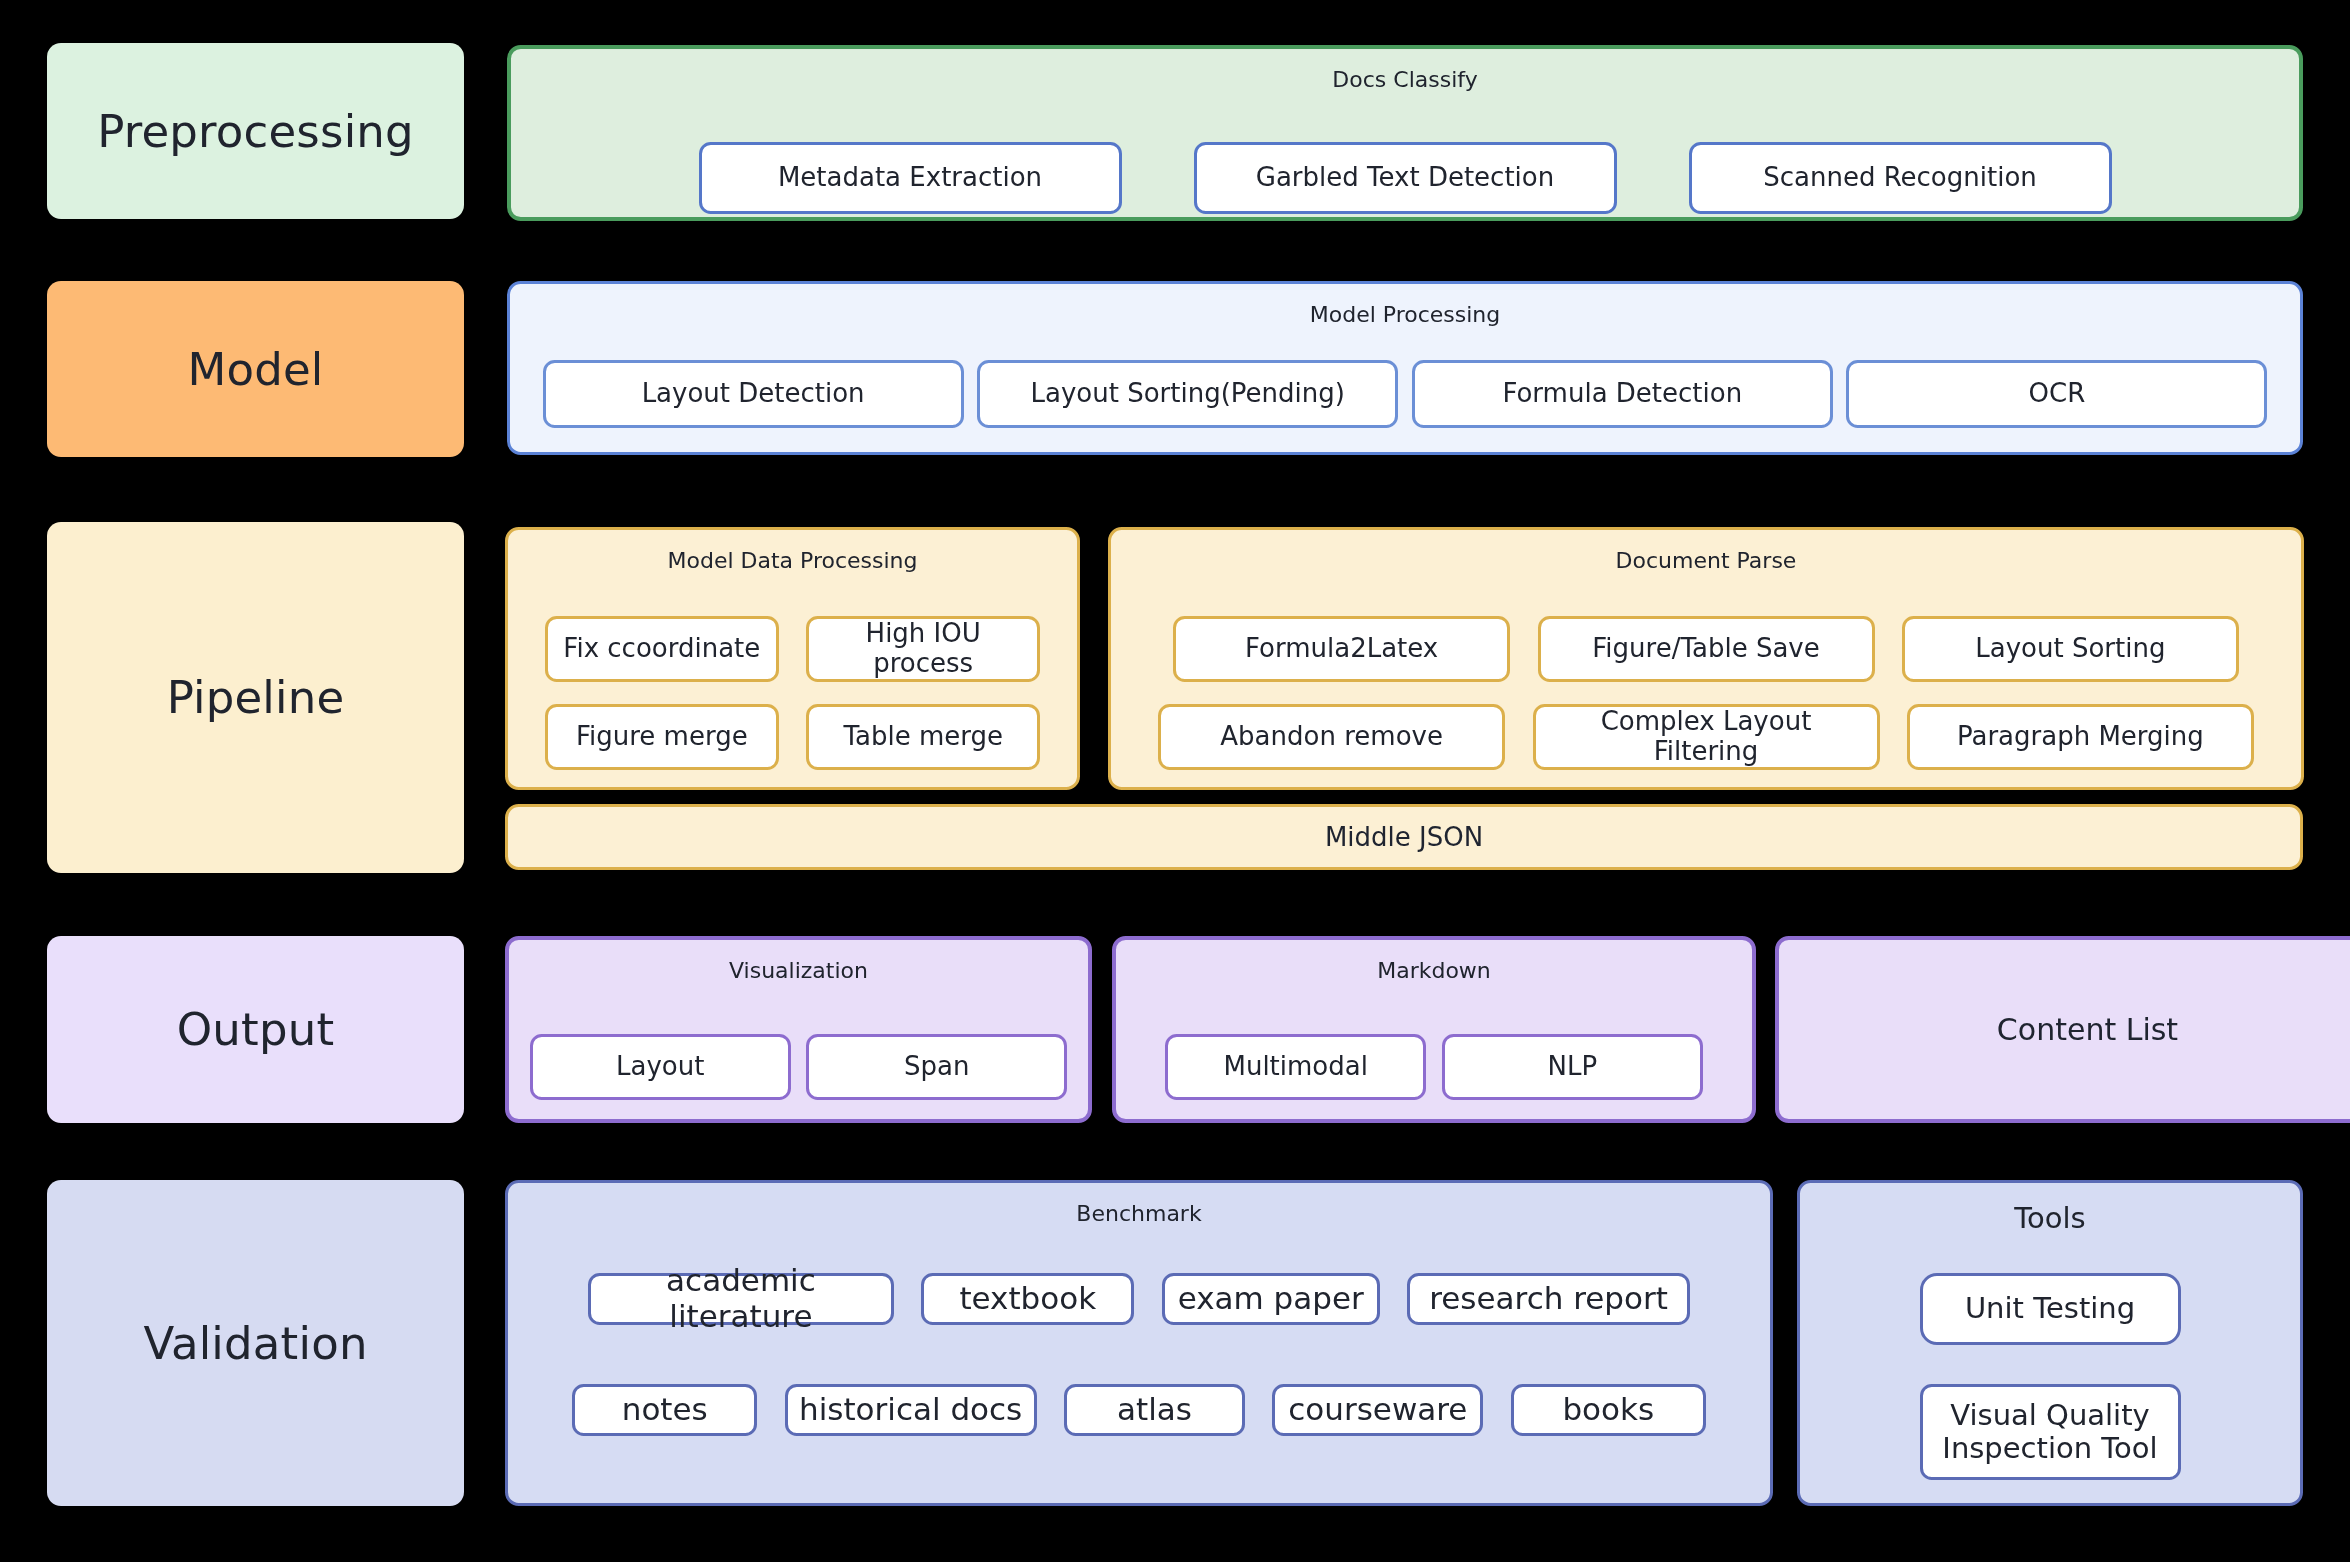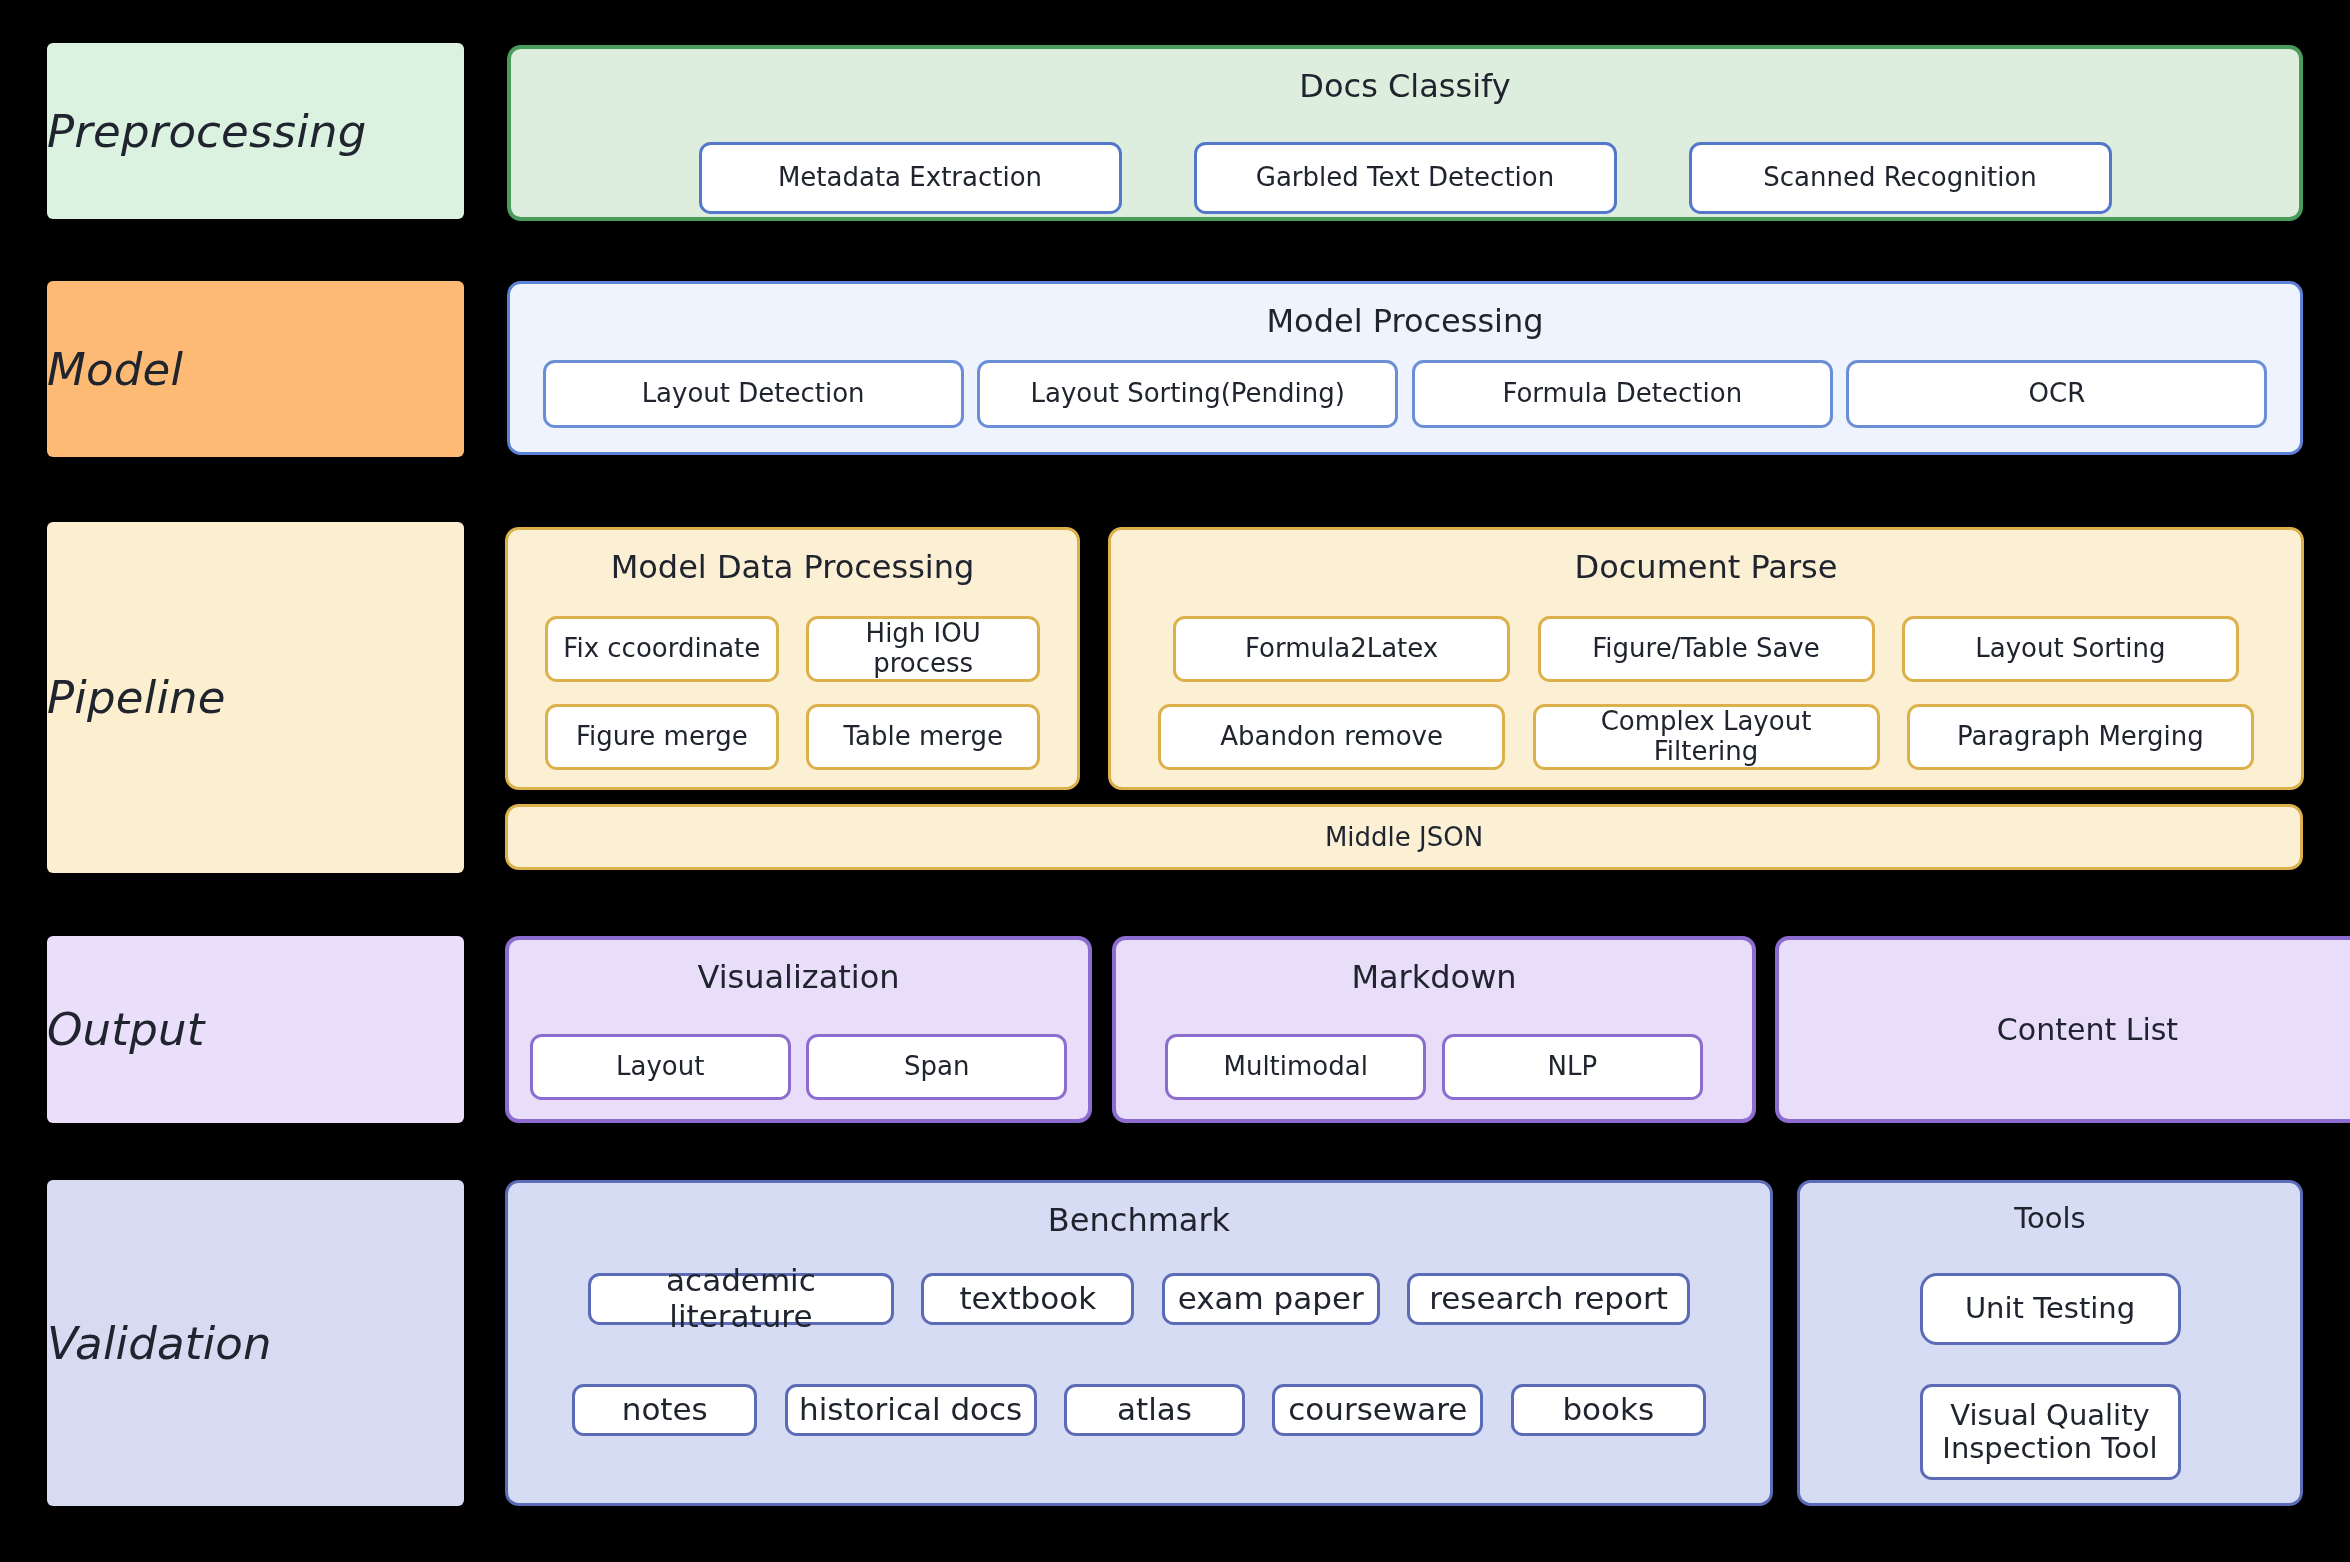--- a/index.html
+++ b/index.html
@@ -18,46 +18,45 @@
   .canvas {
     position: relative;
     width: 2350px;
     height: 1562px;
     background: #000000;
   }
 
   .stage-label {
     position: absolute;
     left: 47px;
-    border-radius: 6px;
+    border-radius: 14px;
     display: flex;
     align-items: center;
-    justify-content: flex-start;
+    justify-content: center;
     font-size: 45px;
     font-weight: 400;
     letter-spacing: 0.2px;
     color: #20242e;
     box-sizing: border-box;
-    font-style: italic;
   }
 
   .group {
     position: absolute;
     box-sizing: border-box;
     border-radius: 13.7px;
     border-style: solid;
   }
 
   .group-title {
     position: absolute;
     top: 17.6px;
     left: 0;
     right: 0;
     text-align: center;
-    font-size: 32px;
+    font-size: 22px;
     font-weight: 400;
     color: #20242e;
   }
 
   .chips {
     position: absolute;
     left: 0;
     right: 0;
     display: flex;
     justify-content: center;

